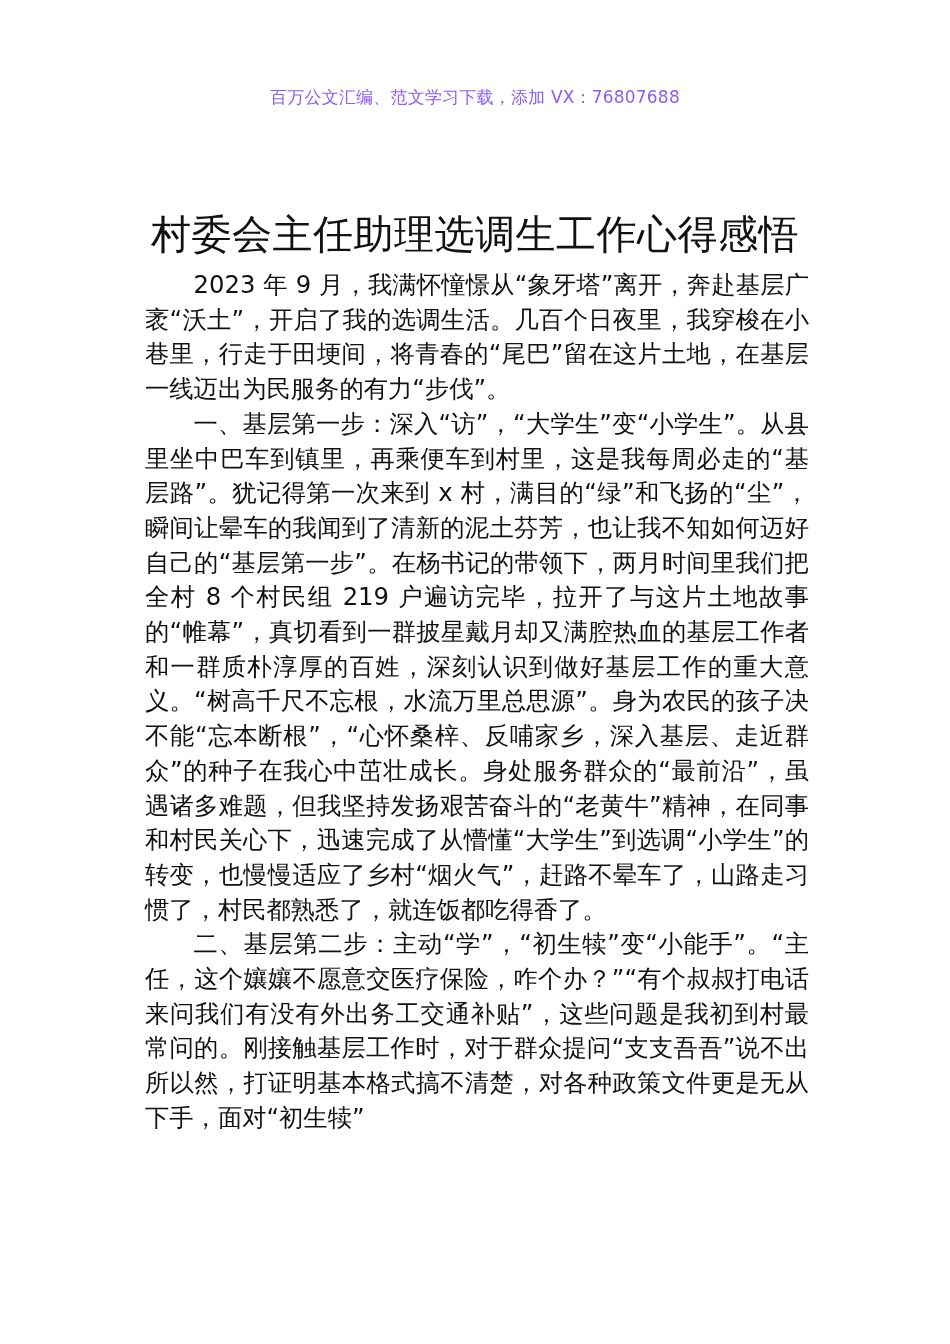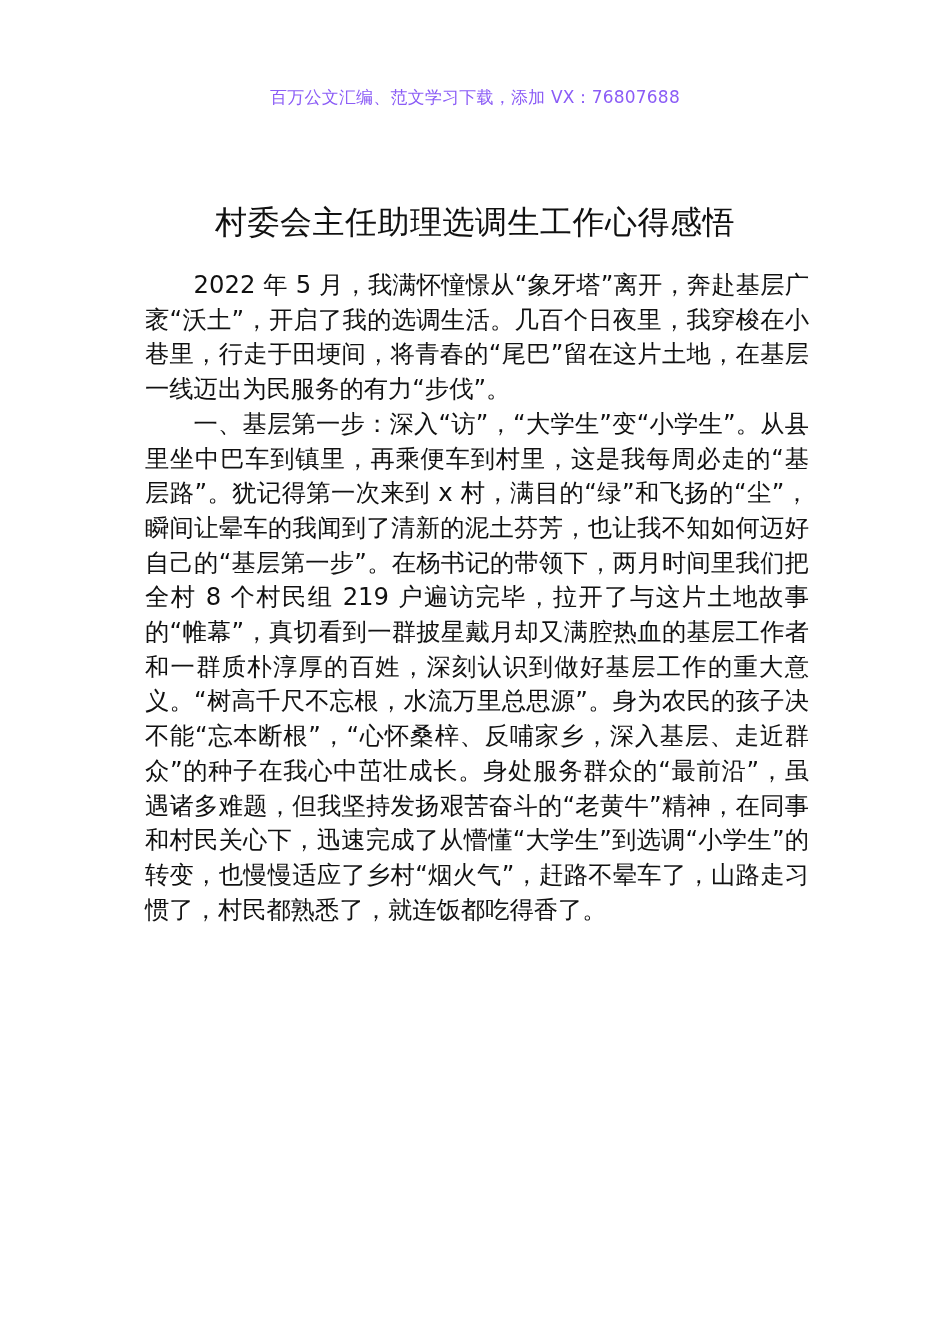--- a/index.html
+++ b/index.html
@@ -1,28 +1,29 @@
 <!DOCTYPE html>
 <html><head>
   <meta charset="utf-8">
   <style>
     html, body { margin: 0; padding: 0; background: #ffffff; }
     body { width: 950px; height: 1344px; position: relative; overflow: hidden;
            font-family: "DejaVu Sans", "Liberation Sans", sans-serif; color: #111; }
     .header-note { position: absolute; top: 86px; left: 0; width: 950px; text-align: center;
                    font-size: 17px; color: #8b5cf6; letter-spacing: 0.2px; }
     .title { position: absolute; top: 180px; left: 0; width: 950px; text-align: center;
-             font-size: 32px; color: #111; font-weight: normal; letter-spacing: 0.5px; }
+             font-size: 40px; color: #111; font-weight: normal; letter-spacing: 0.5px; }
     .body-text { position: absolute; top: 268px; left: 145px; width: 664px; }
     .para { margin: 0; font-size: 24.3px; line-height: 34.7px; text-indent: 48.6px;
             text-align: justify; word-break: break-all; }
   </style>
 </head>
 <body>
 
 <div class="header-note">百万公文汇编、范文学习下载，添加 VX：76807688</div>
 
 <h1 class="title">村委会主任助理选调生工作心得感悟</h1>
 
 <div class="body-text">
-  <p class="para">2022 年 5 月，我满怀憧憬从“象牙塔”离开，奔赴基层广袤“沃土”，开启了我的选调生活。几百个日夜里，我穿梭在小巷里，行走于田埂间，将青春的“尾巴”留在这片土地，在基层一线迈出为民服务的有力“步伐”。</p>
+  <p class="para">2023 年 9 月，我满怀憧憬从“象牙塔”离开，奔赴基层广袤“沃土”，开启了我的选调生活。几百个日夜里，我穿梭在小巷里，行走于田埂间，将青春的“尾巴”留在这片土地，在基层一线迈出为民服务的有力“步伐”。</p>
   <p class="para">一、基层第一步：深入“访”，“大学生”变“小学生”。从县里坐中巴车到镇里，再乘便车到村里，这是我每周必走的“基层路”。犹记得第一次来到 x 村，满目的“绿”和飞扬的“尘”，瞬间让晕车的我闻到了清新的泥土芬芳，也让我不知如何迈好自己的“基层第一步”。在杨书记的带领下，两月时间里我们把全村 8 个村民组 219 户遍访完毕，拉开了与这片土地故事的“帷幕”，真切看到一群披星戴月却又满腔热血的基层工作者和一群质朴淳厚的百姓，深刻认识到做好基层工作的重大意义。“树高千尺不忘根，水流万里总思源”。身为农民的孩子决不能“忘本断根”，“心怀桑梓、反哺家乡，深入基层、走近群众”的种子在我心中茁壮成长。身处服务群众的“最前沿”，虽遇诸多难题，但我坚持发扬艰苦奋斗的“老黄牛”精神，在同事和村民关心下，迅速完成了从懵懂“大学生”到选调“小学生”的转变，也慢慢适应了乡村“烟火气”，赶路不晕车了，山路走习惯了，村民都熟悉了，就连饭都吃得香了。</p>
+  <p class="para">二、基层第二步：主动“学”，“初生犊”变“小能手”。“主任，这个孃孃不愿意交医疗保险，咋个办？”“有个叔叔打电话来问我们有没有外出务工交通补贴”，这些问题是我初到村最常问的。刚接触基层工作时，对于群众提问“支支吾吾”说不出所以然，打证明基本格式搞不清楚，对各种政策文件更是无从下手，面对“初生犊”</p>
 </div>
 
 </body></html>

